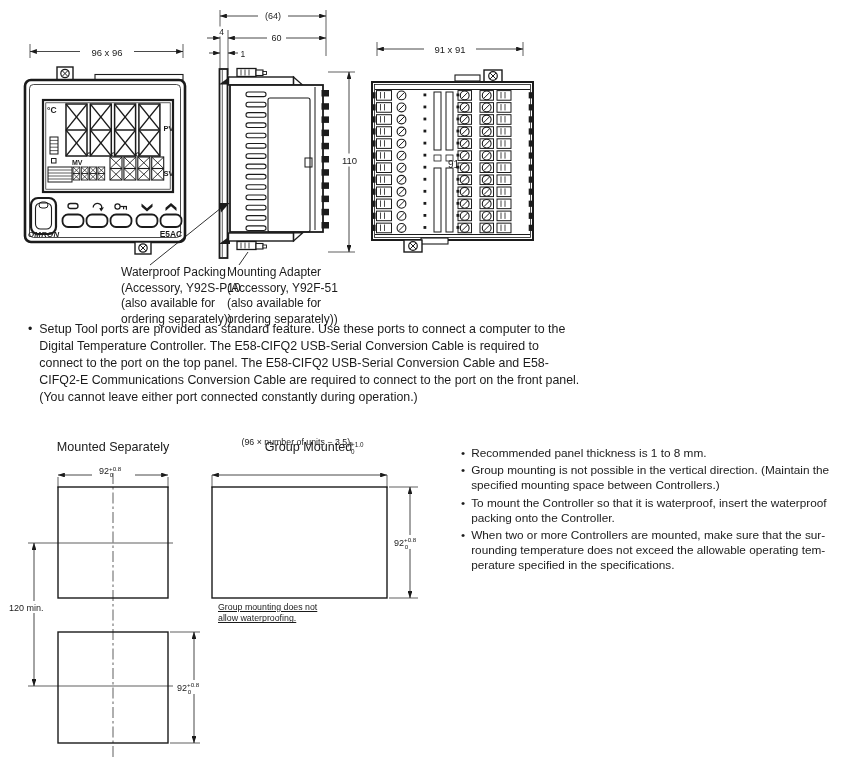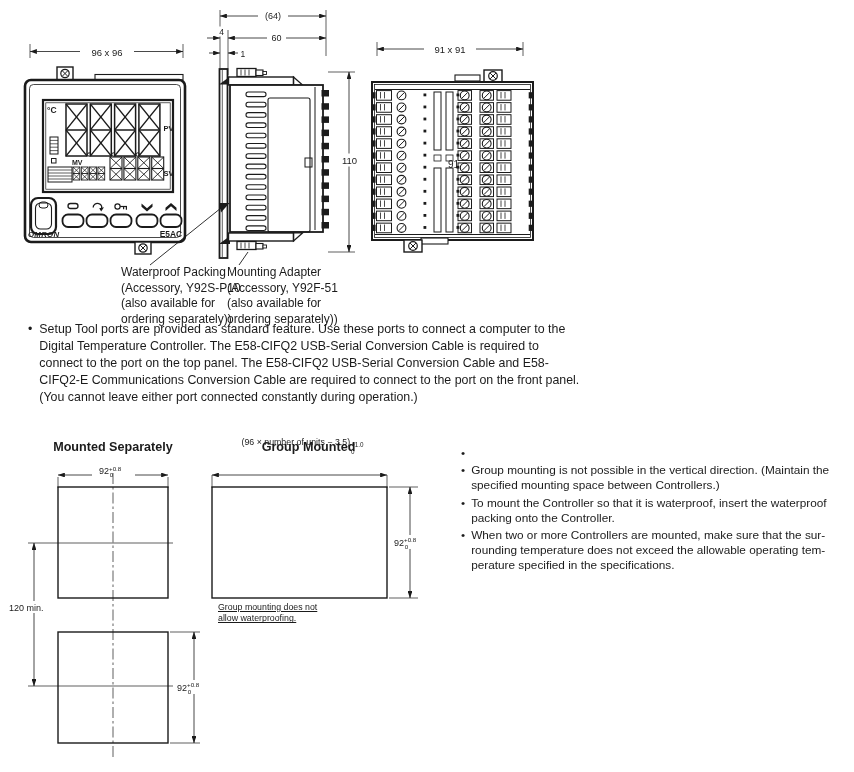--- a/index.html
+++ b/index.html
@@ -4,21 +4,21 @@
 <style>
   html,body{margin:0;padding:0;background:#fff;}
   .page{position:relative;width:854px;height:772px;background:#fff;overflow:hidden;
         font-family:"Liberation Sans","DejaVu Sans",sans-serif;color:#1b1b1b;}
   .abs{position:absolute;}
   svg text{font-family:"Liberation Sans","DejaVu Sans",sans-serif;fill:#1b1b1b;}
   .callout{font-size:12px;line-height:1.3;white-space:pre-line;color:#1b1b1b;}
   .setup-note{display:flex;left:28px;top:321px;width:625px;font-size:12.4px;line-height:1.37;}
   .setup-note .bullet{margin-right:7px;}
   .note-text{white-space:pre-line;}
-  .sec-title{font-weight:bold;font-size:12.6px;text-align:center;}
+  .sec-title{font-weight:normal;font-size:12.6px;text-align:center;}
   .formula{font-size:8.8px;text-align:center;white-space:nowrap;}
   .tol{display:inline-flex;flex-direction:column;vertical-align:-2px;font-size:6.3px;line-height:1.05;text-align:left;margin-left:1px;}
   .tol i{font-style:normal;}
   .caption{font-size:8.8px;line-height:1.3;white-space:pre-line;text-decoration:underline;}
   .notes{left:461px;top:446px;width:392px;}
   .note-item{display:flex;font-size:11.8px;line-height:1.29;margin-bottom:2px;}
   .note-item .bullet{margin-right:6px;}
   .note-item .txt{white-space:pre-line;}
 </style>
 </head>
@@ -644,20 +644,21 @@
       <text x="184" y="90.5" font-size="9"><tspan>92</tspan><tspan dy="-3.4" font-size="6.2">+0.8</tspan><tspan dx="-11.5" dy="6.6" font-size="6.2">0</tspan></text>
     </g>
   </svg>
 
   <div class="abs caption" style="left:218px;top:602px">Group mounting does not
 allow waterproofing.</div>
 
   <div class="abs notes">
     <div class="note-item">
       <span class="bullet">•</span>
+      <div class="txt">Recommended panel thickness is 1 to 8 mm.</div>
     </div>
     <div class="note-item">
       <span class="bullet">•</span>
       <div class="txt">Group mounting is not possible in the vertical direction. (Maintain the
 specified mounting space between Controllers.)</div>
     </div>
     <div class="note-item">
       <span class="bullet">•</span>
       <div class="txt">To mount the Controller so that it is waterproof, insert the waterproof
 packing onto the Controller.</div>

